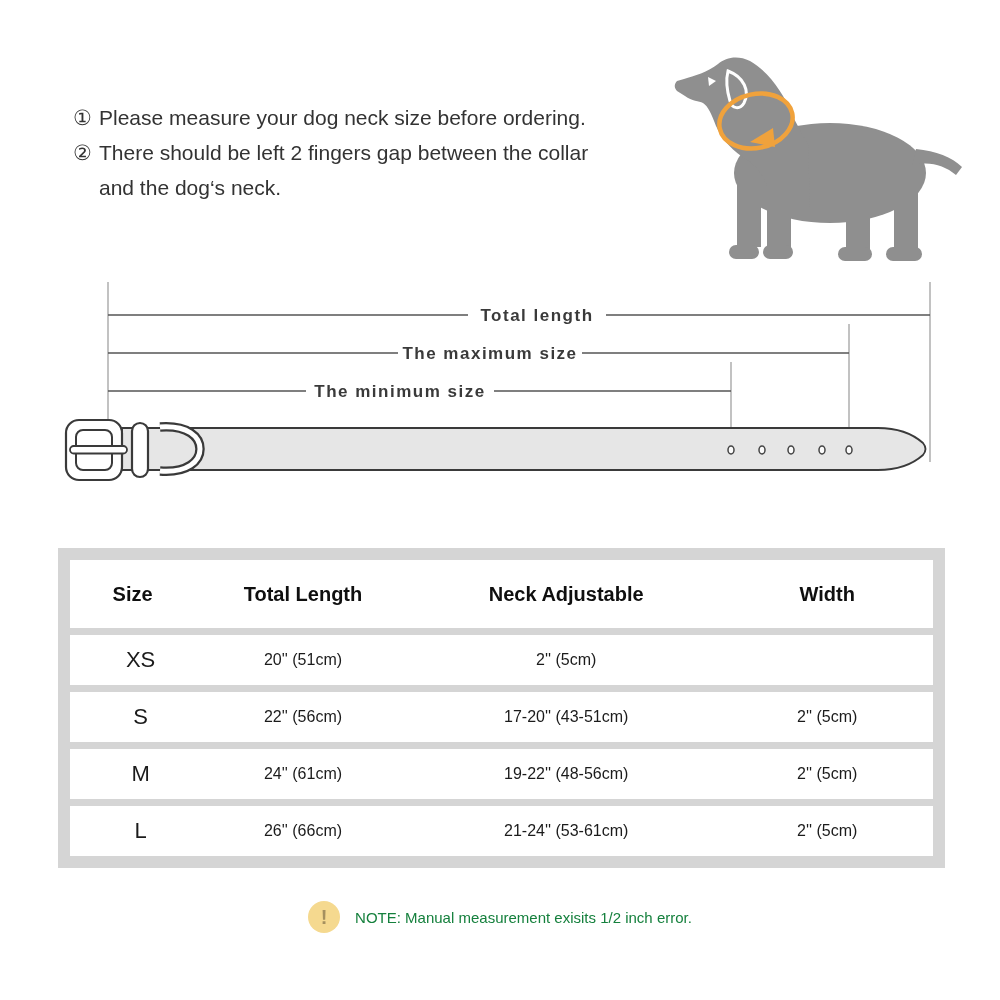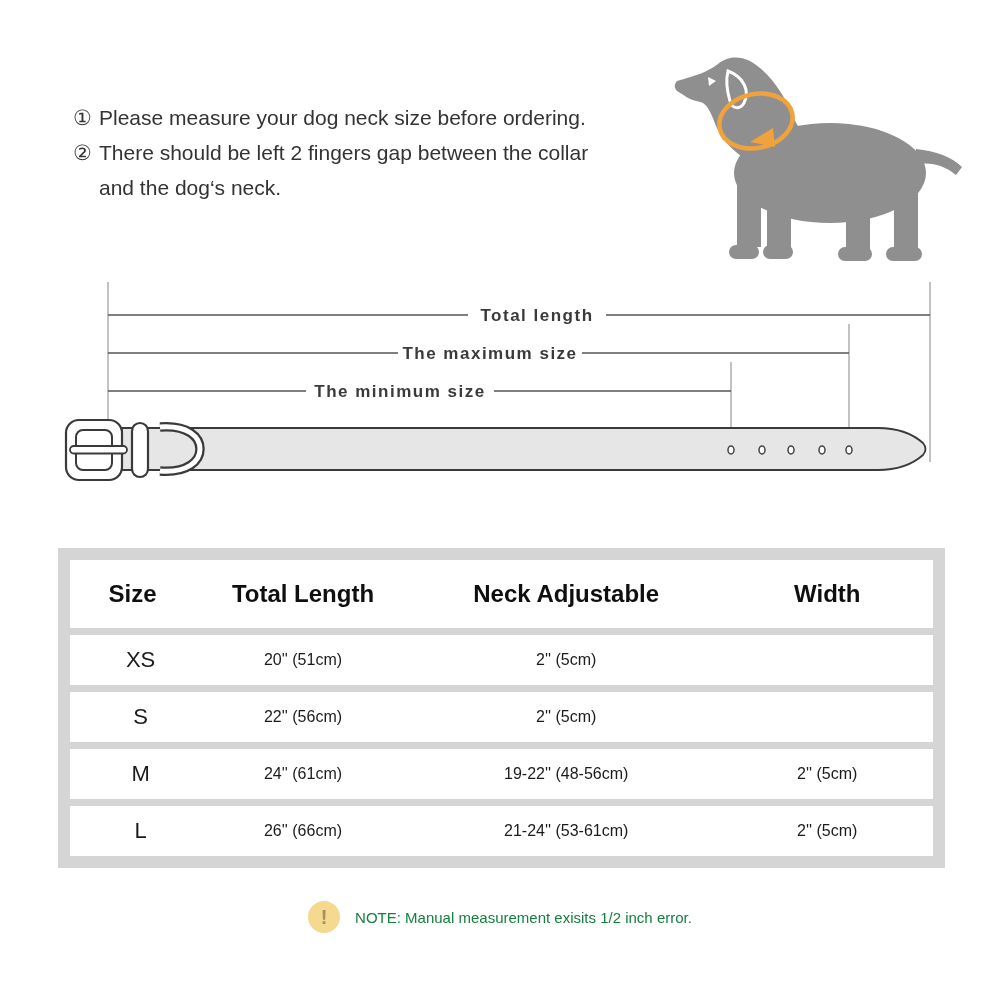--- a/index.html
+++ b/index.html
@@ -18,21 +18,21 @@
   .diagram{position:absolute;left:0;top:278px;width:1000px;height:230px;}
   .measure-label{font-family:"Liberation Sans",sans-serif;font-size:17px;font-weight:600;
                  letter-spacing:1.5px;fill:#3a3a3a;}
   
   .size-table{position:absolute;left:58px;top:548px;width:887px;box-sizing:border-box;
               background:#d5d5d5;padding:12px;display:flex;flex-direction:column;gap:7px;}
   .t-row{background:#ffffff;display:grid;grid-template-columns:14.5% 25% 36% 24.5%;
          align-items:center;height:50px;}
   .t-row.t-header{height:68px;}
   .t-cell{text-align:center;font-size:16px;color:#1b1b1b;}
-  .t-header .t-cell{font-size:24px;font-weight:bold;color:#0f0f0f;}
+  .t-header .t-cell{font-size:20px;font-weight:bold;color:#0f0f0f;}
   .size-cell{font-size:22px;padding-left:16px;}
   
   .note{position:absolute;left:0;top:901px;width:1000px;display:flex;
         justify-content:center;align-items:center;gap:15px;}
   .note-icon{width:32px;height:32px;border-radius:50%;background:#f5d98f;color:#a5905f;
              font-size:20px;font-weight:bold;display:flex;align-items:center;justify-content:center;}
   .note-text{font-size:15px;color:#15803d;}
 </style>
 </head>
 <body>
@@ -123,20 +123,21 @@
     <div class="t-cell">Width</div>
   </div>
   <div class="t-row">
     <div class="t-cell size-cell">XS</div>
     <div class="t-cell">20'' (51cm)</div>
     <div class="t-cell">2'' (5cm)</div>
   </div>
   <div class="t-row">
     <div class="t-cell size-cell">S</div>
     <div class="t-cell">22'' (56cm)</div>
+    <div class="t-cell">17-20'' (43-51cm)</div>
     <div class="t-cell">2'' (5cm)</div>
   </div>
   <div class="t-row">
     <div class="t-cell size-cell">M</div>
     <div class="t-cell">24'' (61cm)</div>
     <div class="t-cell">19-22'' (48-56cm)</div>
     <div class="t-cell">2'' (5cm)</div>
   </div>
   <div class="t-row">
     <div class="t-cell size-cell">L</div>

